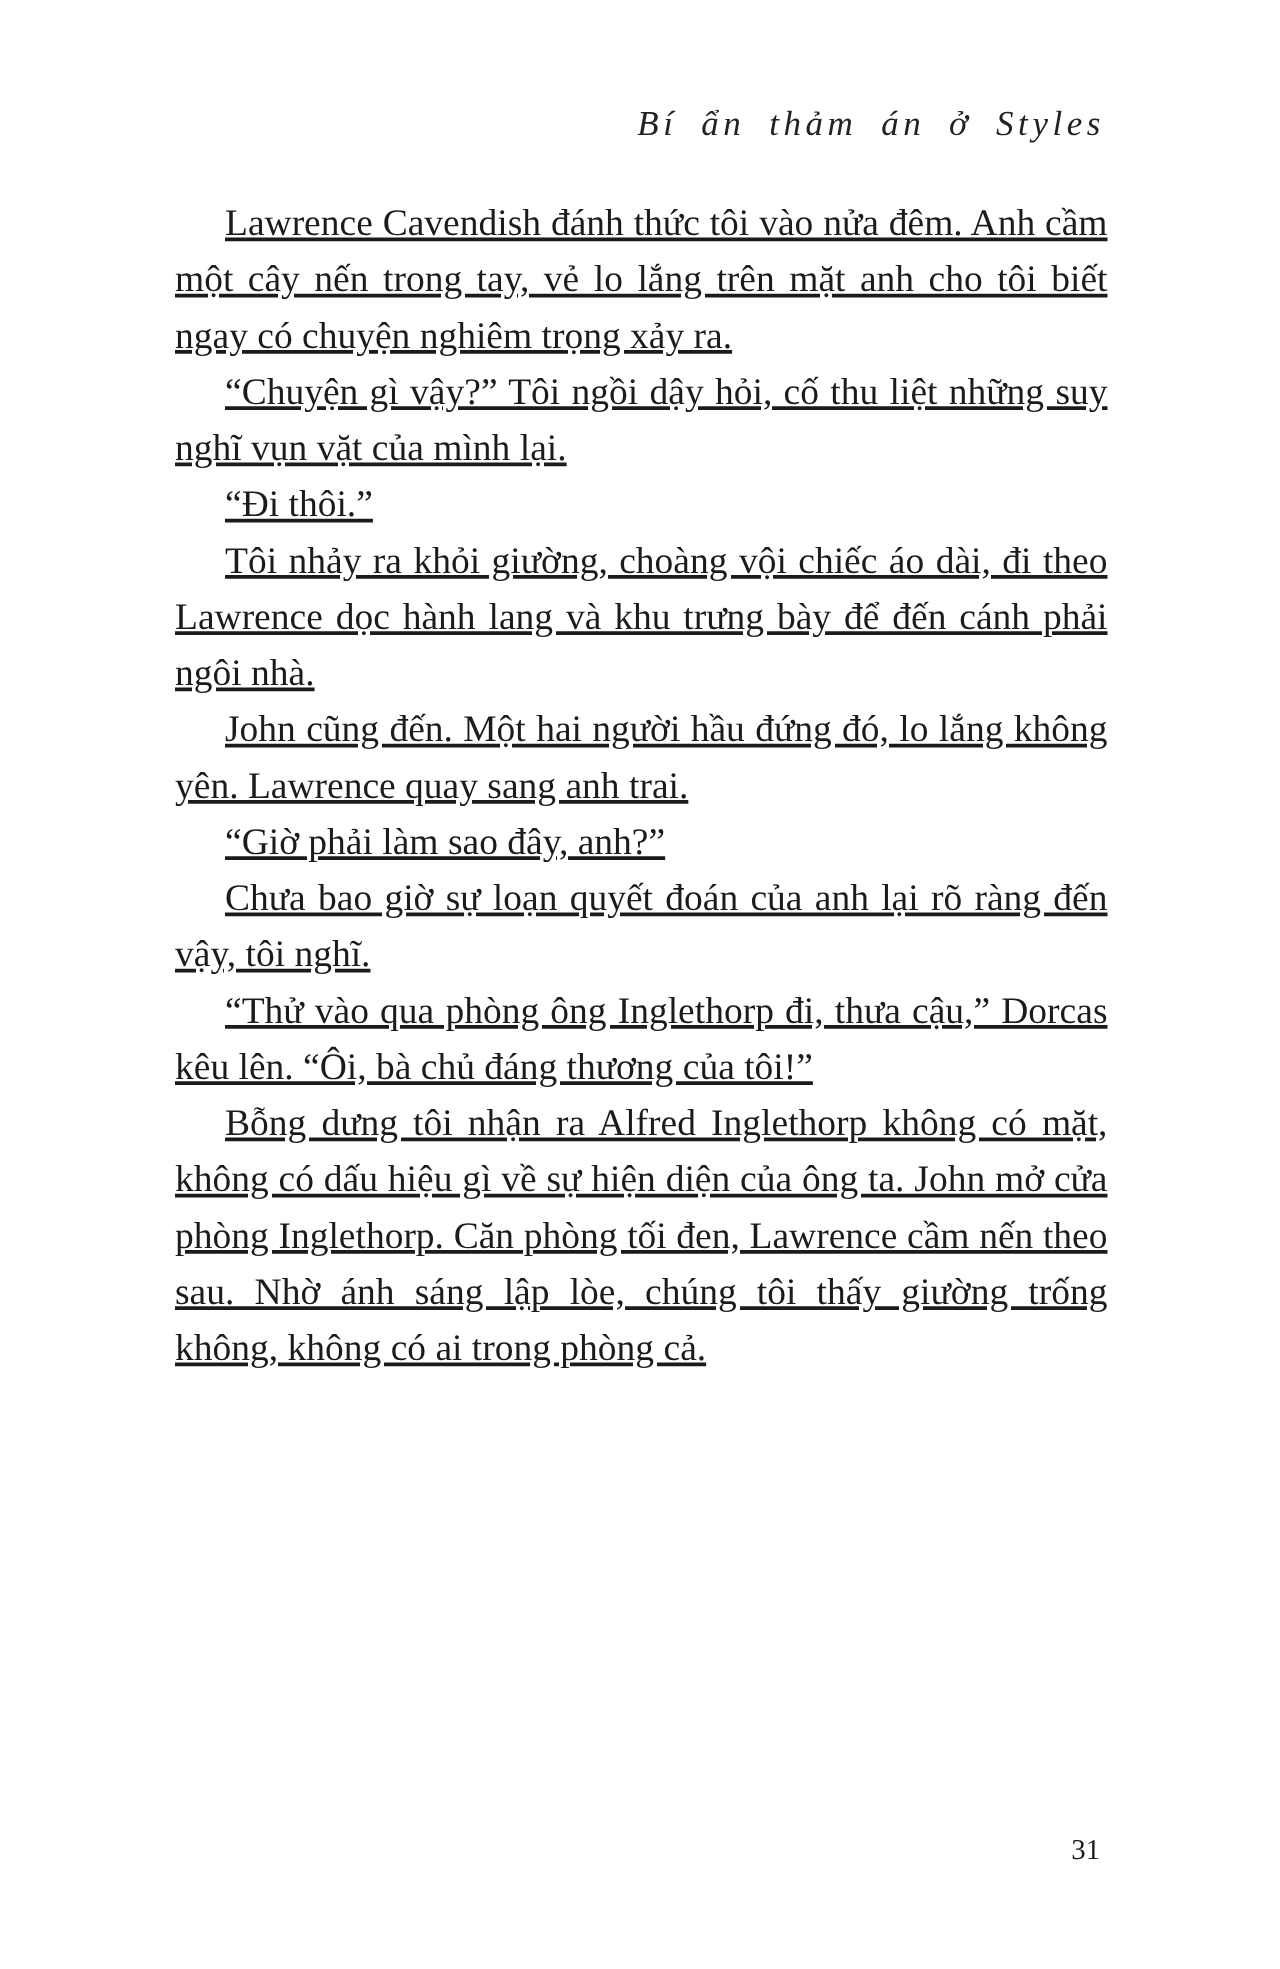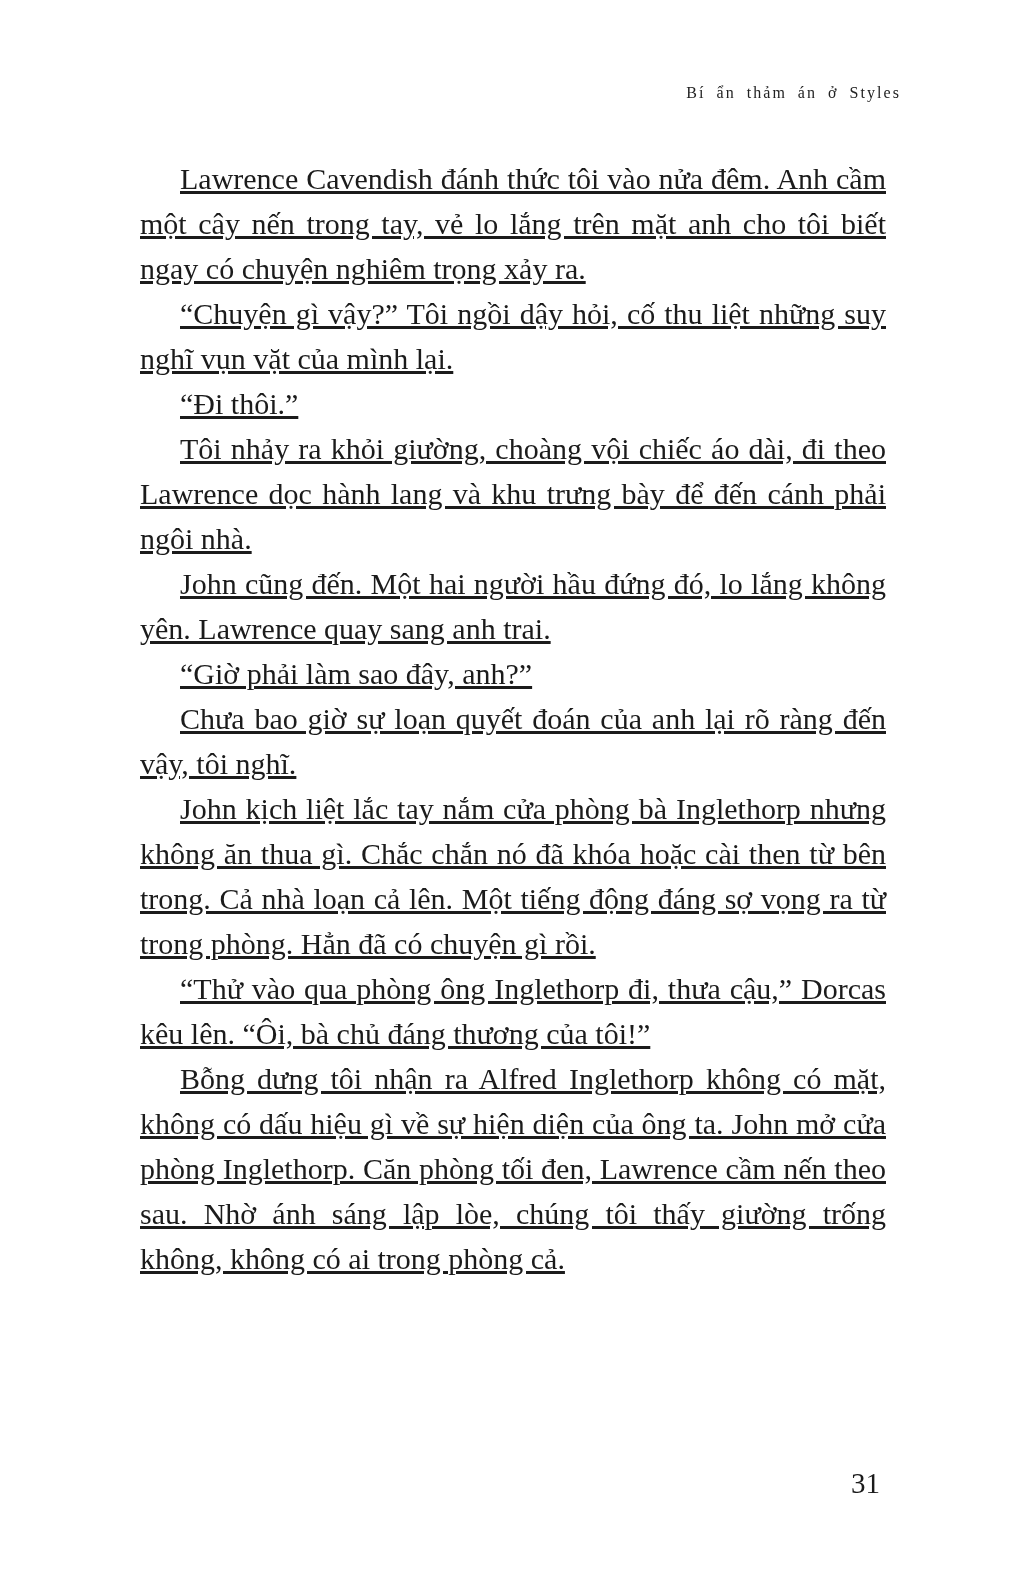--- a/index.html
+++ b/index.html
@@ -15,24 +15,25 @@
     color: #1b1b1b;
     overflow: hidden;
   }
   .book-page {
     position: absolute;
     inset: 0;
   }
   .running-header {
     position: absolute;
     top: 84px;
-    left: 157px;
+    left: 140px;
     width: 744px;
     text-align: right;
-    font-size: 16px;
+    font-style: italic;
+    font-size: 28px;
     letter-spacing: 0.13em;
     word-spacing: 0.30em;
     color: #222222;
     white-space: nowrap;
   }
   .body-text {
     position: absolute;
     top: 156px;
     left: 140px;
     width: 746px;
@@ -46,39 +47,38 @@
     padding: 0;
     text-indent: 40px;
     text-decoration: underline;
   }
   .page-number {
     position: absolute;
     top: 1467px;
     left: 140px;
     width: 740px;
     text-align: right;
-    font-size: 29px;
+    font-size: 23px;
     color: #1b1b1b;
   }
 </style>
 </head>
 <body>
 
 <div class="book-page">
 
   <div class="running-header">Bí ẩn thảm án ở Styles</div>
 
   <div class="body-text">
     <p>Lawrence Cavendish đánh thức tôi vào nửa đêm. Anh cầm một cây nến trong tay, vẻ lo lắng trên mặt anh cho tôi biết ngay có chuyện nghiêm trọng xảy ra.</p>
     <p>“Chuyện gì vậy?” Tôi ngồi dậy hỏi, cố thu liệt những suy nghĩ vụn vặt của mình lại.</p>
     <p>“Đi thôi.”</p>
     <p>Tôi nhảy ra khỏi giường, choàng vội chiếc áo dài, đi theo Lawrence dọc hành lang và khu trưng bày để đến cánh phải ngôi nhà.</p>
     <p>John cũng đến. Một hai người hầu đứng đó, lo lắng không yên. Lawrence quay sang anh trai.</p>
     <p>“Giờ phải làm sao đây, anh?”</p>
     <p>Chưa bao giờ sự loạn quyết đoán của anh lại rõ ràng đến vậy, tôi nghĩ.</p>
-    <p>John kịch liệt lắc tay nắm cửa phòng bà Inglethorp nhưng không ăn thua gì. Chắc chắn nó đã khóa hoặc cài then từ bên trong. Cả nhà loạn cả lên. Một tiếng động đáng sợ vọng ra từ trong phòng. Hẳn đã có chuyện gì rồi.</p>
     <p>“Thử vào qua phòng ông Inglethorp đi, thưa cậu,” Dorcas kêu lên. “Ôi, bà chủ đáng thương của tôi!”</p>
     <p>Bỗng dưng tôi nhận ra Alfred Inglethorp không có mặt, không có dấu hiệu gì về sự hiện diện của ông ta. John mở cửa phòng Inglethorp. Căn phòng tối đen, Lawrence cầm nến theo sau. Nhờ ánh sáng lập lòe, chúng tôi thấy giường trống không, không có ai trong phòng cả.</p>
   </div>
 
   <div class="page-number">31</div>
 
 </div>
 
 </body></html>

